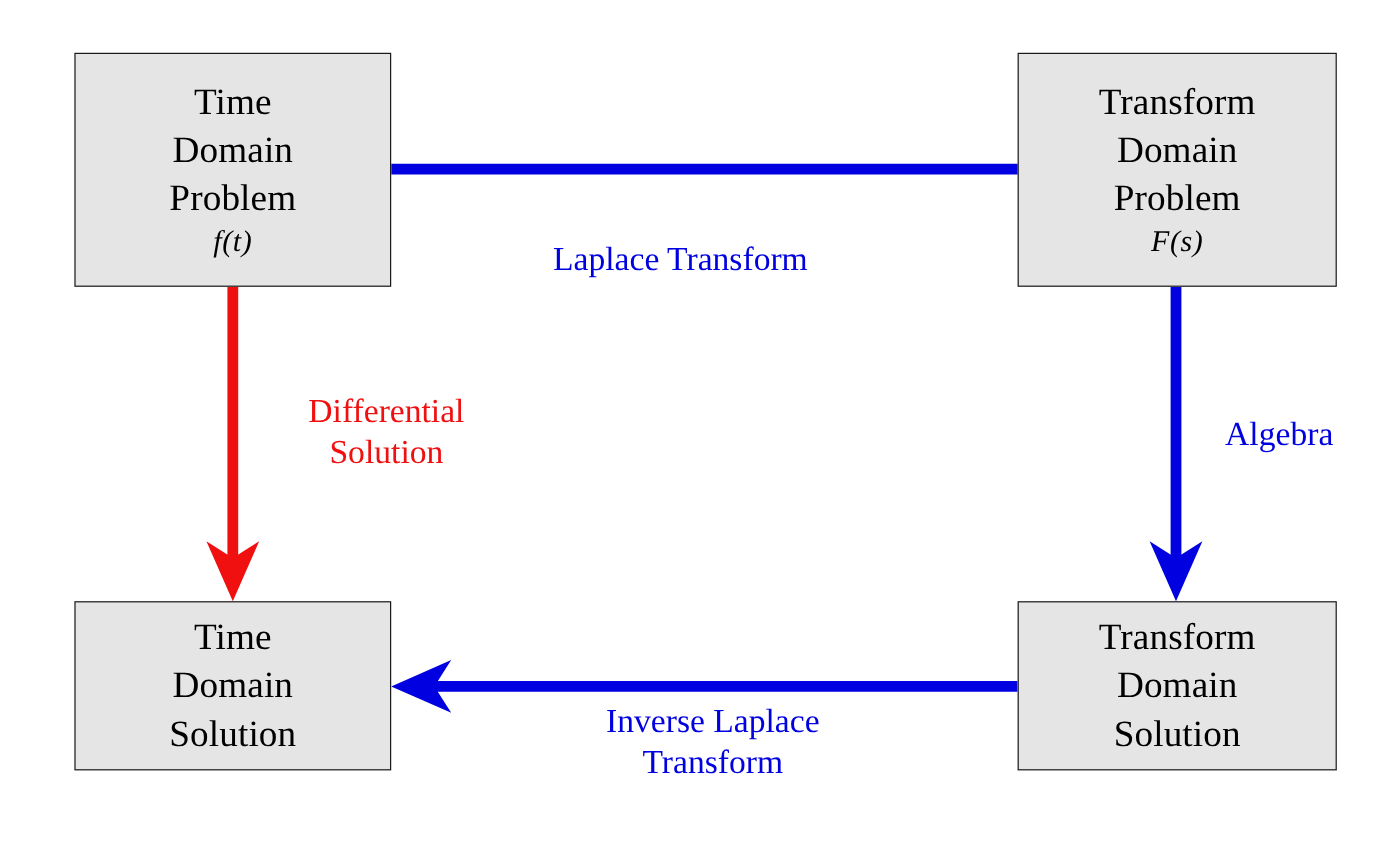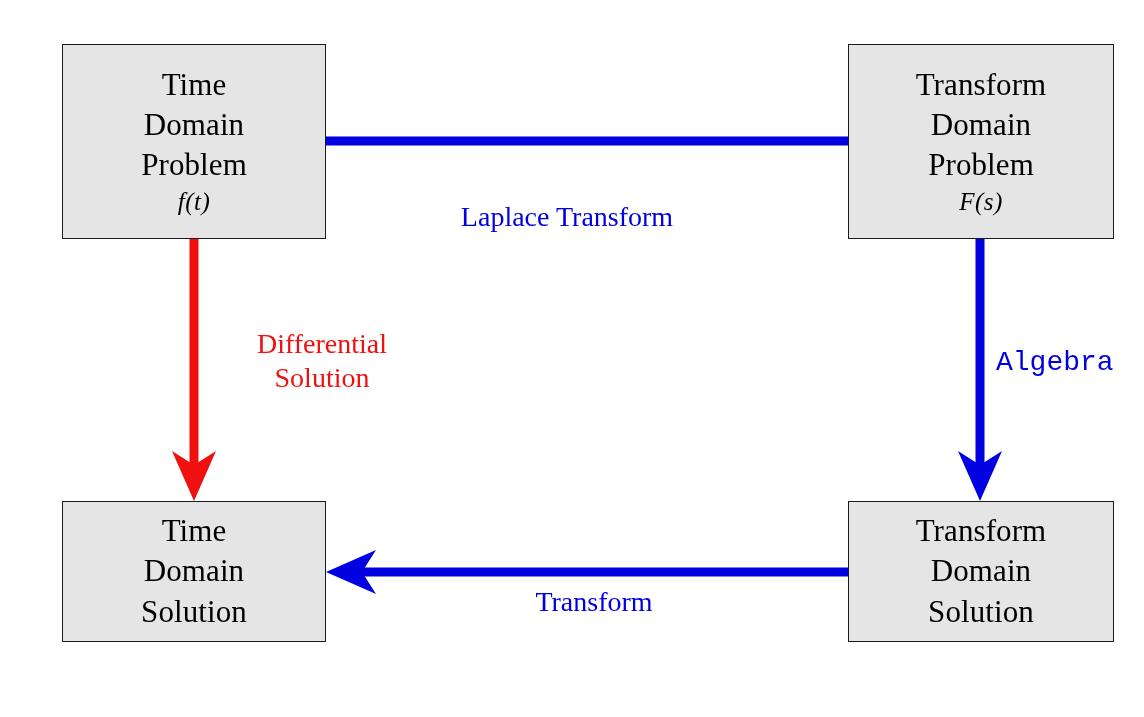--- a/index.html
+++ b/index.html
@@ -71,22 +71,21 @@
     color: #0000e0;
     margin-top: 48px;
   }
   #label-differential {
     left: 212px; top: 327px; width: 220px;
     color: #f01010;
   }
   #label-algebra {
     left: 996px; top: 346px; width: 140px;
     color: #0000e0;
-    text-align: left;
-    font-family: Liberation Mono, monospace;
+    text-align: center;
   }
   #label-inverse-laplace {
     left: 404px; top: 585px; width: 380px;
     color: #0000e0;
   }
 </style>
 </head>
 <body>
 
 <div id="canvas">
@@ -147,16 +146,17 @@
   <div class="edge-label" id="label-differential">
     <span class="line">Differential</span>
     <span class="line">Solution</span>
   </div>
 
   <div class="edge-label" id="label-algebra">
     <span class="line">Algebra</span>
   </div>
 
   <div class="edge-label" id="label-inverse-laplace">
+    <span class="line">Inverse Laplace</span>
     <span class="line">Transform</span>
   </div>
 
 </div>
 
 </body></html>

